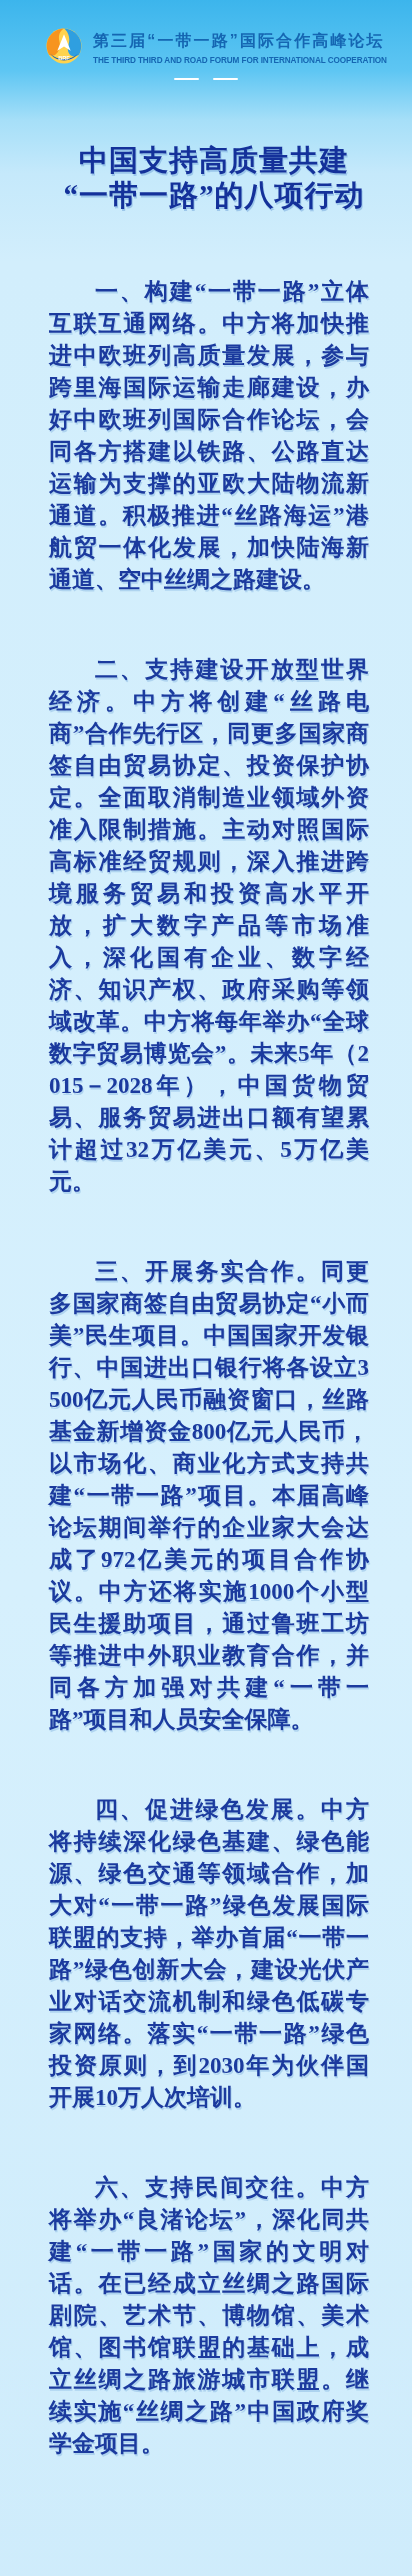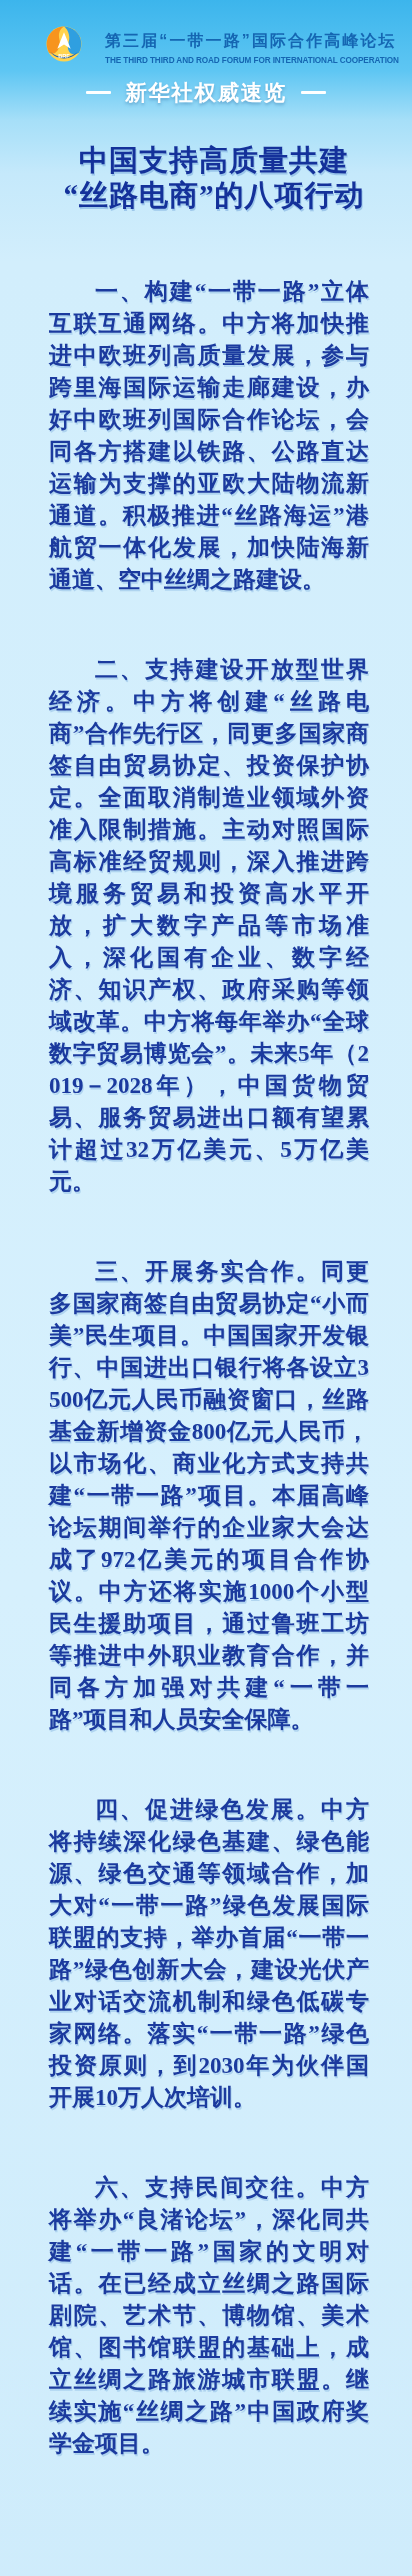--- a/index.html
+++ b/index.html
@@ -23,22 +23,22 @@
       #7accf0 93.9%,
       #4cbbe7 96.9%,
       #2ba4da 100%);
   }
 
   
   .header {
     position: absolute;
     top: 26px; left: 46px;
     display: flex;
-    align-items: flex-start;
-    gap: 23px;
+    align-items: center;
+    gap: 11px;
   }
   .brf-logo { width: 36px; height: 36px; flex: 0 0 auto; }
   .header-titles { padding-top: 5.2px; }
   .header-cn {
     font-family: "Liberation Sans", "DejaVu Sans", sans-serif;
     font-weight: bold;
     font-size: 16px;
     letter-spacing: 2.1px;
     color: #1566b2;
     white-space: nowrap;
@@ -130,32 +130,31 @@
       </svg>
     </div>
     <div class="header-titles">
       <div class="header-cn">第三届“一带一路”国际合作高峰论坛</div>
       <div class="header-en">THE THIRD THIRD AND ROAD FORUM FOR INTERNATIONAL COOPERATION</div>
     </div>
   </header>
 
   <div class="badge">
     <span class="badge-dash"></span>
-    <span class="badge-text">新华社权威速览</span>
     <span class="badge-dash"></span>
   </div>
 
   <h1 class="headline">
     <span>中国支持高质量共建</span><br>
-    <span>“丝路电商”的八项行动</span>
+    <span>“一带一路”的八项行动</span>
   </h1>
 
   <main class="body">
     <p>一、构建“一带一路”立体互联互通网络。中方将加快推进中欧班列高质量发展，参与跨里海国际运输走廊建设，办好中欧班列国际合作论坛，会同各方搭建以铁路、公路直达运输为支撑的亚欧大陆物流新通道。积极推进“丝路海运”港航贸一体化发展，加快陆海新通道、空中丝绸之路建设。</p>
-    <p>二、支持建设开放型世界经济。中方将创建“丝路电商”合作先行区，同更多国家商签自由贸易协定、投资保护协定。全面取消制造业领域外资准入限制措施。主动对照国际高标准经贸规则，深入推进跨境服务贸易和投资高水平开放，扩大数字产品等市场准入，深化国有企业、数字经济、知识产权、政府采购等领域改革。中方将每年举办“全球数字贸易博览会”。未来5年（2019－2028年），中国货物贸易、服务贸易进出口额有望累计超过32万亿美元、5万亿美元。</p>
+    <p>二、支持建设开放型世界经济。中方将创建“丝路电商”合作先行区，同更多国家商签自由贸易协定、投资保护协定。全面取消制造业领域外资准入限制措施。主动对照国际高标准经贸规则，深入推进跨境服务贸易和投资高水平开放，扩大数字产品等市场准入，深化国有企业、数字经济、知识产权、政府采购等领域改革。中方将每年举办“全球数字贸易博览会”。未来5年（2015－2028年），中国货物贸易、服务贸易进出口额有望累计超过32万亿美元、5万亿美元。</p>
     <p>三、开展务实合作。同更多国家商签自由贸易协定“小而美”民生项目。中国国家开发银行、中国进出口银行将各设立3500亿元人民币融资窗口，丝路基金新增资金800亿元人民币，以市场化、商业化方式支持共建“一带一路”项目。本届高峰论坛期间举行的企业家大会达成了972亿美元的项目合作协议。中方还将实施1000个小型民生援助项目，通过鲁班工坊等推进中外职业教育合作，并同各方加强对共建“一带一路”项目和人员安全保障。</p>
     <p>四、促进绿色发展。中方将持续深化绿色基建、绿色能源、绿色交通等领域合作，加大对“一带一路”绿色发展国际联盟的支持，举办首届“一带一路”绿色创新大会，建设光伏产业对话交流机制和绿色低碳专家网络。落实“一带一路”绿色投资原则，到2030年为伙伴国开展10万人次培训。</p>
     <p>六、支持民间交往。中方将举办“良渚论坛”，深化同共建“一带一路”国家的文明对话。在已经成立丝绸之路国际剧院、艺术节、博物馆、美术馆、图书馆联盟的基础上，成立丝绸之路旅游城市联盟。继续实施“丝绸之路”中国政府奖学金项目。</p>
 
   </main>
 
 </div>
 
 
 </body></html>

